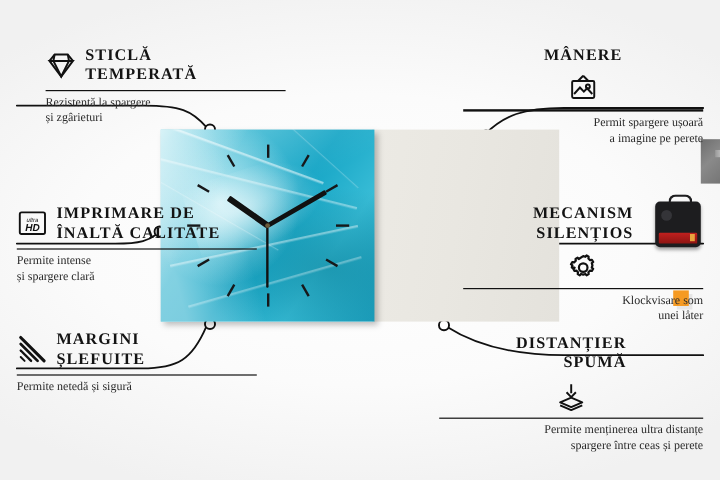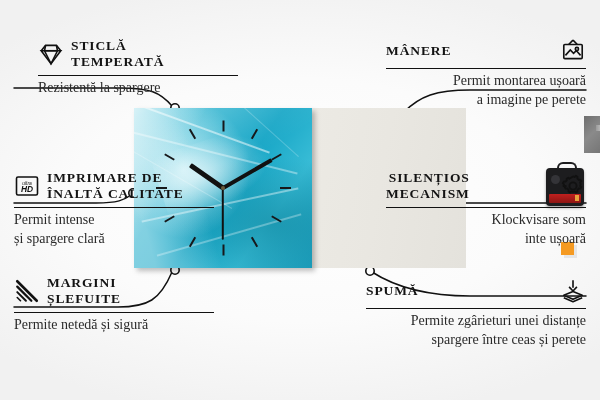--- a/index.html
+++ b/index.html
@@ -80,32 +80,32 @@
     position:absolute;left:24px;top:30px;width:120px;height:70px;
     background:radial-gradient(ellipse at 35% 45%, rgba(255,255,255,.55), rgba(255,255,255,0) 65%);
     transform:rotate(-18deg);
   }
   .tick{position:absolute;background:#17181a;transform-origin:50% 50%;}
   .hand{position:absolute;background:#111;transform-origin:0% 50%;border-radius:1px;}
   .pin{position:absolute;width:4px;height:4px;background:#6a5a3a;border-radius:50%;}
   
   .feat{position:absolute;width:200px;}
   .feat .head{display:flex;align-items:center;gap:7px;}
-  .feat.right .head{justify-content:space-between;}
+  .feat.right .head{justify-content:space-between;flex-direction:column;}
   .title{
     font-family:"Liberation Serif",serif;
     font-size:13.5px;font-weight:bold;letter-spacing:.9px;
     color:#131313;line-height:1.22;text-transform:uppercase;
   }
   .feat.left .title{text-align:left;}
   .feat.right .title{text-align:right;}
   .rule{height:1.4px;background:#111;margin:4px 0 3px;}
   .desc{
     font-family:"Liberation Serif",serif;
-    font-size:14px;color:#2a2a2a;line-height:1.3;
+    font-size:10px;color:#2a2a2a;line-height:1.3;
   }
   .feat.right .desc{text-align:right;}
   .ico{width:26px;height:26px;flex:0 0 26px;color:#111;font-style:italic;}
   .ico svg{display:block;width:26px;height:26px;}
 </style>
 </head>
 <body>
 
 <div id="stage">
 
@@ -180,40 +180,41 @@
         </svg>
       </span>
       <div class="title">
         <div>STICLĂ</div>
         <div>TEMPERATĂ</div>
       </div>
     </div>
     <div class="rule"></div>
     <div class="desc">
       <div>Rezistentă la spargere</div>
+      <div>și zgârieturi</div>
     </div>
   </div>
 
   <div class="feat left" style="left:14px;top:170px;">
     <div class="head">
       <span class="ico">
         <svg viewBox="0 0 26 26">
           <rect x="2.5" y="4" width="21" height="18" rx="1.5" fill="none" stroke="currentColor" stroke-width="1.6"></rect>
           <text x="13" y="11.6" font-family="Liberation Sans, sans-serif" font-size="5" text-anchor="middle" fill="currentColor">ultra</text>
           <text x="13" y="19.4" font-family="Liberation Sans, sans-serif" font-size="8.4" font-weight="bold" text-anchor="middle" fill="currentColor">HD</text>
         </svg>
       </span>
       <div class="title">
         <div>IMPRIMARE DE</div>
         <div>ÎNALTĂ CALITATE</div>
       </div>
     </div>
     <div class="rule"></div>
     <div class="desc">
-      <div>Permit intense</div>
+      <div>Permite intense</div>
       <div>și spargere clară</div>
     </div>
   </div>
 
   <div class="feat left" style="left:14px;top:275px;">
     <div class="head">
       <span class="ico">
         <svg viewBox="0 0 24 24" stroke="currentColor" fill="none" stroke-linecap="round">
           <path d="M3 3 L21 21" stroke-width="2.4"></path>
           <path d="M3 8 L16 21" stroke-width="2.1"></path>
@@ -241,62 +242,63 @@
         <svg viewBox="0 0 24 24" stroke="currentColor" stroke-width="1.5" fill="none">
           <path d="M12 2 L8 6 M12 2 L16 6"></path>
           <rect x="3.5" y="6" width="17" height="13" rx="1"></rect>
           <path d="M5 16 l4.5-5 3 3.2 2.5-2.6 4 4.4"></path>
           <circle cx="15.6" cy="10.2" r="1.5"></circle>
         </svg>
       </span>
     </div>
     <div class="rule"></div>
     <div class="desc">
-      <div>Permit montarea ușoară</div>
+      <div>Permit spargere ușoară</div>
       <div>a imagine pe perete</div>
     </div>
   </div>
 
   <div class="feat right" style="left:386px;top:170px;">
     <div class="head">
       <div class="title">
+        <div>MECANISM</div>
         <div>SILENȚIOS</div>
-        <div>MECANISM</div>
       </div>
       <span class="ico">
         <svg viewBox="0 0 24 24" stroke="currentColor" stroke-width="1.7" fill="none" stroke-linejoin="round">
           <path d="M12 3.2l1.7.5.9-1.1 1.6 1-.2 1.4 1.3 1.3 1.4-.2 1 1.6-1.1.9.5 1.7-.5 1.7
                    1.1.9-1 1.6-1.4-.2-1.3 1.3.2 1.4-1.6 1-.9-1.1-1.7.5-1.7-.5-.9 1.1-1.6-1
                    .2-1.4-1.3-1.3-1.4.2-1-1.6 1.1-.9L3.2 12l.5-1.7-1.1-.9 1-1.6 1.4.2 1.3-1.3
                    -.2-1.4 1.6-1 .9 1.1z"></path>
           <circle cx="12" cy="12" r="3.3"></circle>
         </svg>
       </span>
     </div>
     <div class="rule"></div>
     <div class="desc">
       <div>Klockvisare som</div>
-      <div>inte ușoară</div>
+      <div>unei låter</div>
     </div>
   </div>
 
   <div class="feat right" style="left:366px;top:278px;width:220px;">
     <div class="head">
       <div class="title">
+        <div>DISTANȚIER</div>
         <div>SPUMĂ</div>
       </div>
       <span class="ico">
         <svg viewBox="0 0 24 24" stroke="currentColor" stroke-width="1.5" fill="none" stroke-linejoin="round">
           <path d="M12 2v7"></path>
             <path d="M8.4 8.2 L12 12 l3.6-3.8"></path>
           <path d="M12 12.4 L20.5 16 L12 19.6 L3.5 16 z"></path>
           <path d="M3.5 18.3 L12 21.9 L20.5 18.3"></path>
         </svg>
       </span>
     </div>
     <div class="rule"></div>
     <div class="desc">
-      <div>Permite zgârieturi unei distanțe</div>
+      <div>Permite menținerea ultra distanțe</div>
       <div>spargere între ceas și perete</div>
     </div>
   </div>
 
 </div>
 
 </body></html>

